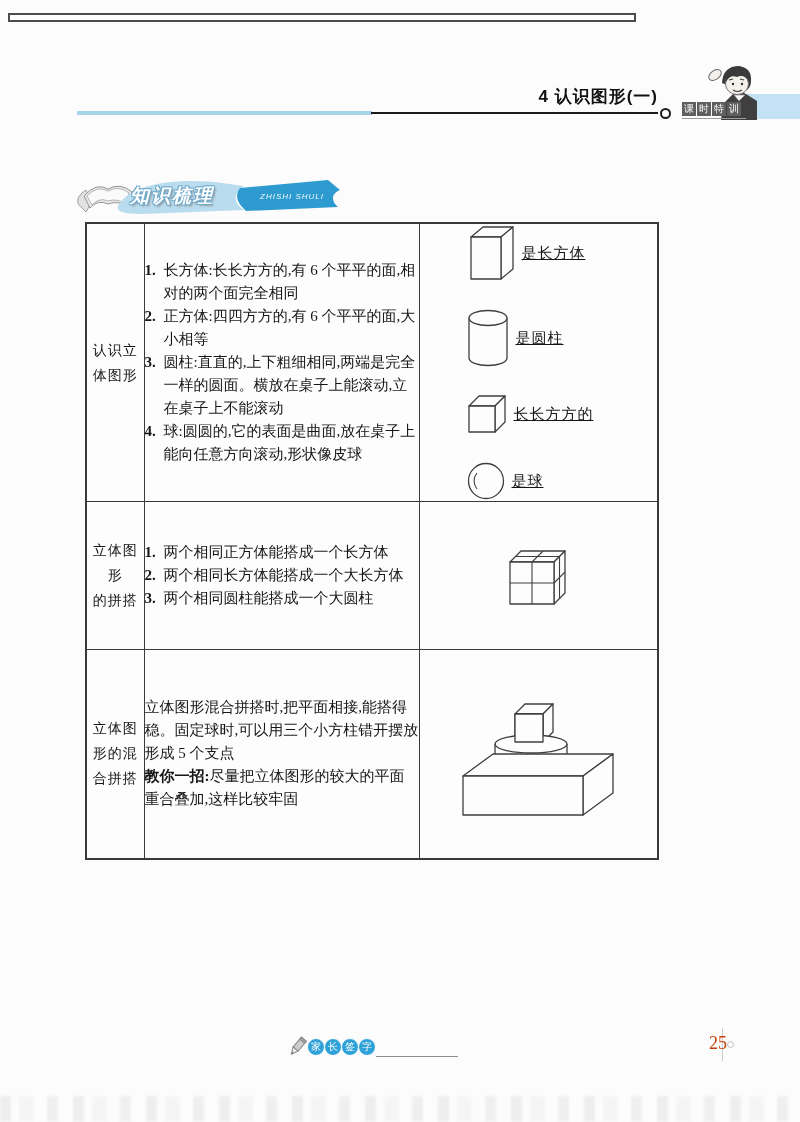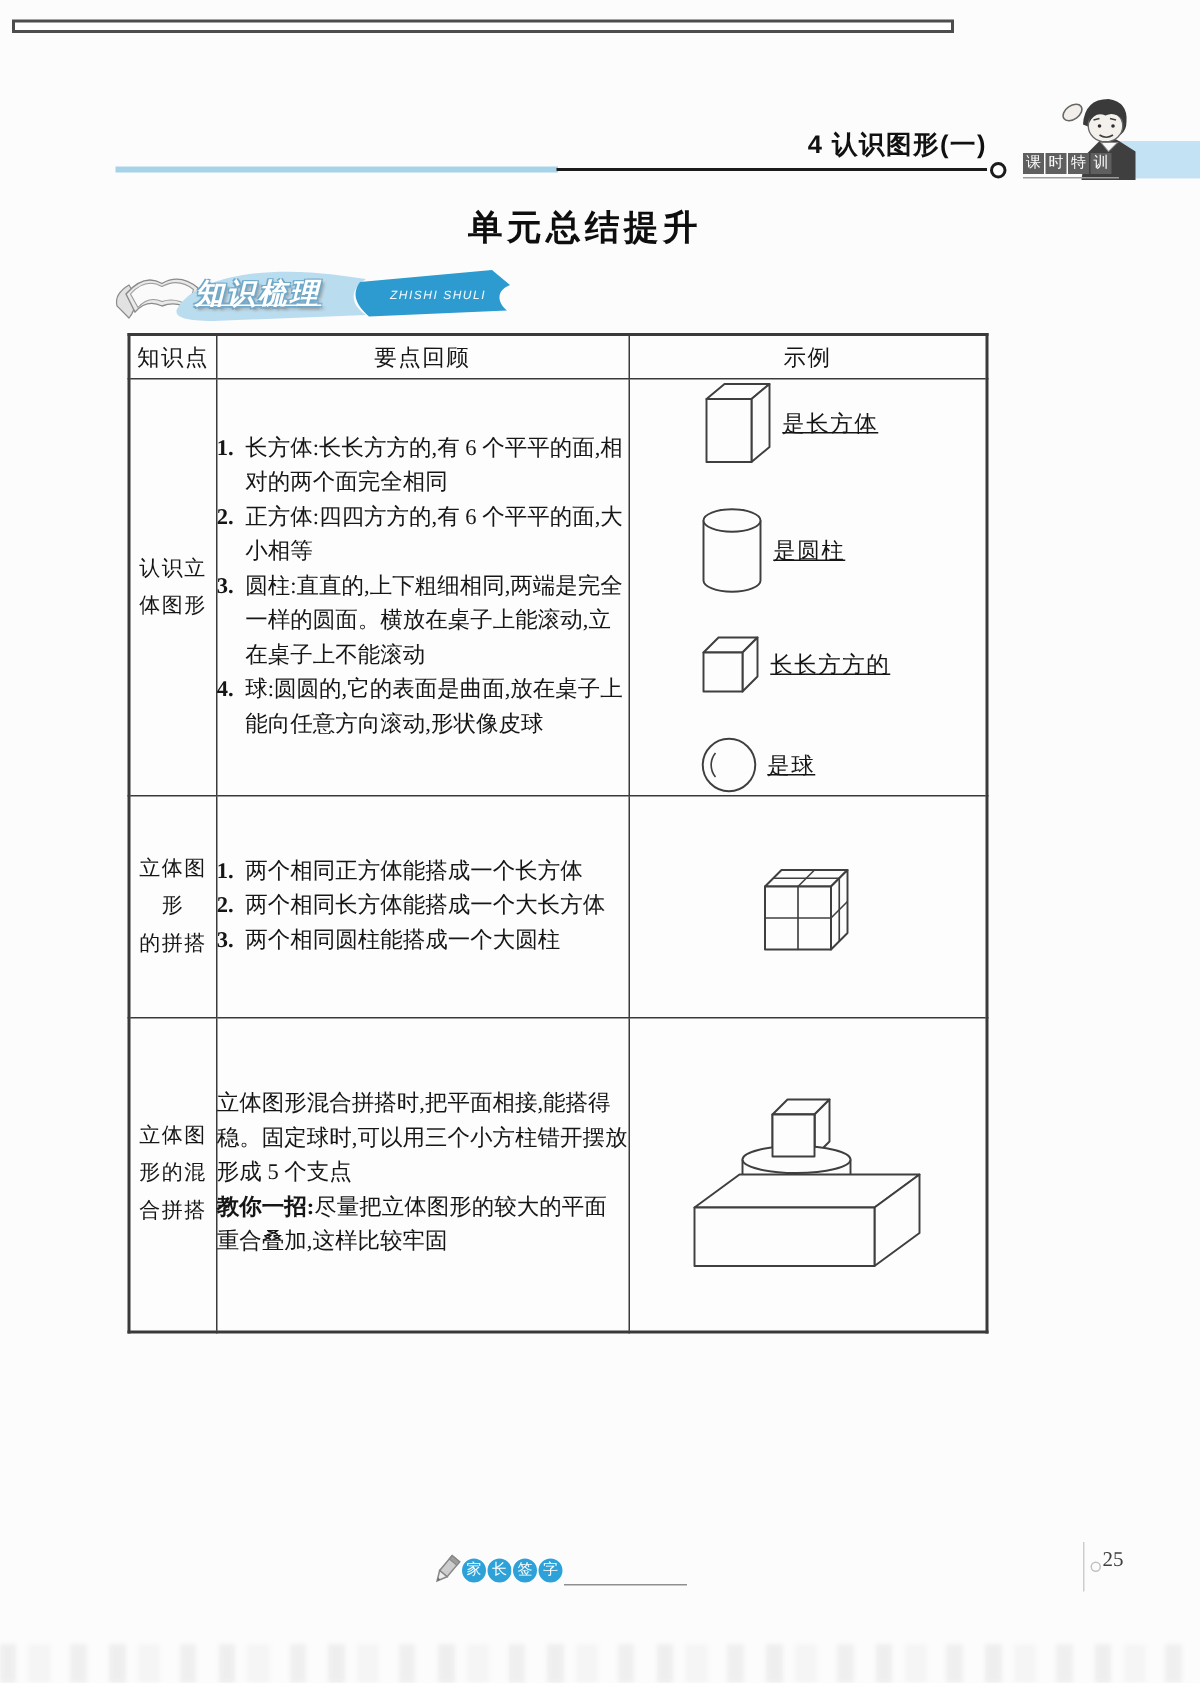--- a/index.html
+++ b/index.html
@@ -30,21 +30,21 @@
   
   .page-title{position:absolute;left:0;top:136px;width:780px;text-align:center;
               font-family:"Liberation Sans","DejaVu Sans",sans-serif;
               font-weight:bold;font-size:23px;letter-spacing:3px;color:#0e0e0e;}
 
   
   .banner{position:absolute;left:72px;top:176px;width:280px;height:44px;}
   .banner svg{position:absolute;left:0;top:0;}
   .banner-label{position:absolute;left:58px;top:7px;font-size:19px;font-weight:bold;font-style:italic;
                 letter-spacing:2px;color:#fff;
-                text-shadow:1px 1px 0 #6fa9ca,-1px -1px 0 #6fa9ca,1px -1px 0 #6fa9ca,-1px 1px 0 #6fa9ca,2px 2px 2px #9a9a9a;text-decoration:underline;}
+                text-shadow:1px 1px 0 #6fa9ca,-1px -1px 0 #6fa9ca,1px -1px 0 #6fa9ca,-1px 1px 0 #6fa9ca,2px 2px 2px #9a9a9a;}
   .banner-pinyin{position:absolute;left:188px;top:16px;font-size:8px;font-style:italic;color:#f2fafe;
                  letter-spacing:1px;font-family:"Liberation Sans","DejaVu Sans",sans-serif;}
 
   
   table.kb{position:absolute;left:85px;top:222px;width:572px;border-collapse:collapse;
            table-layout:fixed;background:#fdfdfd;border:2px solid #3a3a3a;font-size:15px;}
   table.kb td,table.kb th{border:1px solid #3a3a3a;vertical-align:middle;padding:0;}
   th.h{height:28px;font-weight:normal;font-size:15px;text-align:center;letter-spacing:1px;}
   td.topic{text-align:center;font-size:14px;line-height:25px;letter-spacing:1px;}
   td.points-cell{padding:10px 6px 10px 9px;}
@@ -62,21 +62,21 @@
   
   .pencil{position:absolute;left:286px;top:1036px;}
   .sign-circles{position:absolute;left:307px;top:1038px;display:flex;}
   .sign-circle{width:16px;height:16px;border-radius:50%;background:#2ea2d8;border:1px solid #fff;
                color:#fff;font-size:10px;line-height:16px;text-align:center;margin-right:-1px;
                font-family:"Liberation Sans","DejaVu Sans",sans-serif;}
   .sign-line{position:absolute;left:376px;top:1056px;width:82px;height:1px;background:#8f8f8f;}
 
   .pageno-vline{position:absolute;left:722px;top:1028px;width:1px;height:33px;background:#cdcdcd;}
   .pageno-dot{position:absolute;left:727px;top:1041px;width:5px;height:5px;border:1px solid #c2c2c2;border-radius:50%;}
-  .pageno{position:absolute;left:735px;top:1033px;font-size:14px;color:#404040;}
+  .pageno{position:absolute;left:709px;top:1033px;font-size:18px;color:#c2410c;}
 
   .watermark{position:absolute;left:0;top:1063px;width:784px;text-align:center;font-size:17px;
              color:#8c8c8c;font-family:"Liberation Sans","DejaVu Sans",sans-serif;letter-spacing:0.5px;}
 
   .scan-noise{position:absolute;left:0;top:1096px;width:800px;height:26px;opacity:.5;filter:blur(1.3px);
       background:
         repeating-linear-gradient(90deg,rgba(130,130,130,.22) 0 11px,rgba(255,255,255,0) 11px 19px,
         rgba(165,165,165,.15) 19px 34px,rgba(255,255,255,0) 34px 47px,rgba(120,120,120,.18) 47px 58px,
         rgba(255,255,255,0) 58px 73px);}
 </style>
@@ -106,46 +106,40 @@
     <path d="M31,20 L35,19 M42,19 L46,20" class="shapeline" stroke-width="0.9"></path>
   </svg>
   <div class="badge-boxes">
     <span class="badge-box">课</span>
     <span class="badge-box">时</span>
     <span class="badge-box">特</span>
     <span class="badge-box">训</span>
   </div>
   <div class="badge-underline"></div>
 
-  <div class="page-title">单元总结提升</div>
 
   <div class="banner">
     <svg width="280" height="44" viewBox="0 0 280 44">
       <path d="M14,14 Q22,26 14,36 L6,28 Q4,20 14,14 Z" fill="#e2e2e2" stroke="#8a8a8a" stroke-width="0.8"></path>
       <path d="M12,20 Q24,6 36,13 Q48,6 60,16 L56,31 Q46,24 36,28 Q26,23 18,32 Z" fill="#e9e9e9" stroke="#8a8a8a" stroke-width="0.9"></path>
       <path d="M15,20 Q25,9 36,15 Q47,9 57,17 L54,28 Q45,22 36,25 Q27,21 20,29 Z" fill="#fafafa" stroke="#9a9a9a" stroke-width="0.7"></path>
       <path d="M46,30 C60,6 110,2 150,7 L172,10 C160,18 162,27 172,34 L70,38 C50,38 44,35 46,30 Z" fill="#b9dcef"></path>
       <path d="M168,12 L256,4 L268,14 C258,18 260,26 266,31 L174,35 C164,26 163,19 168,12 Z" fill="#2d9bd0"></path>
     </svg>
     <span class="banner-label">知识梳理</span>
     <span class="banner-pinyin">ZHISHI SHULI</span>
   </div>
 
   <table class="kb">
     <colgroup>
         <col style="width:58px">
         <col style="width:275px">
         <col style="width:239px">
       </colgroup>
     <tbody>
-        <tr>
-      <th class="h">知识点</th>
-      <th class="h">要点回顾</th>
-      <th class="h">示例</th>
-    </tr>
 
     <tr style="height:275px">
       <td class="topic">
         <span>认识立</span><br>
         <span>体图形</span>
       </td>
       <td class="points-cell">
         <p class="pt"><span class="num">1.</span><span>长方体:长长方方的,有 6 个平平的面,相对的两个面完全相同</span></p>
         <p class="pt"><span class="num">2.</span><span>正方体:四四方方的,有 6 个平平的面,大小相等</span></p>
         <p class="pt"><span class="num">3.</span><span>圆柱:直直的,上下粗细相同,两端是完全一样的圆面。横放在桌子上能滚动,立在桌子上不能滚动</span></p>

